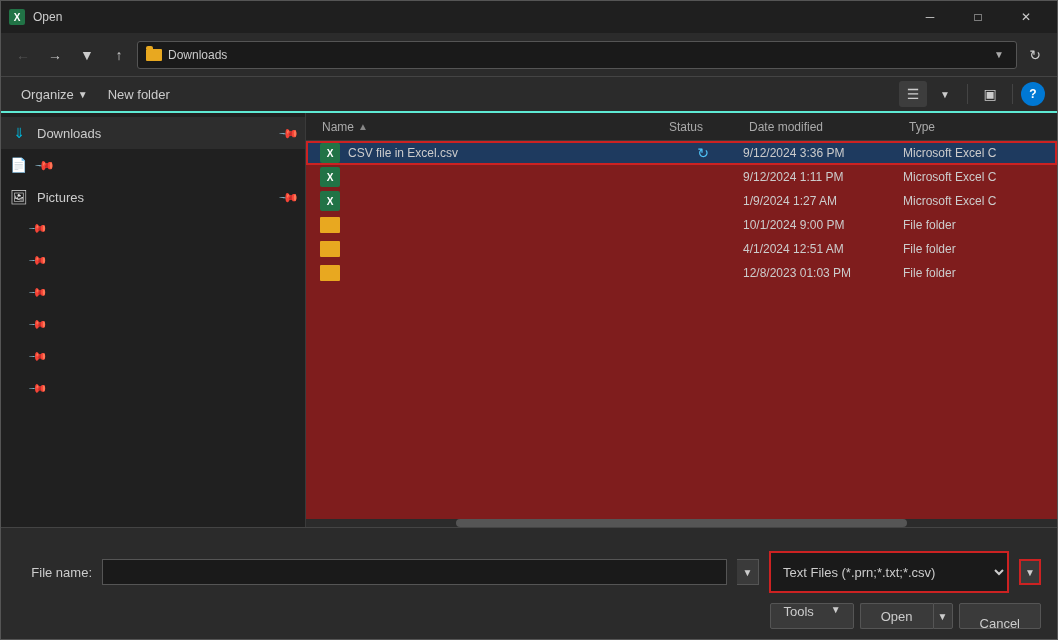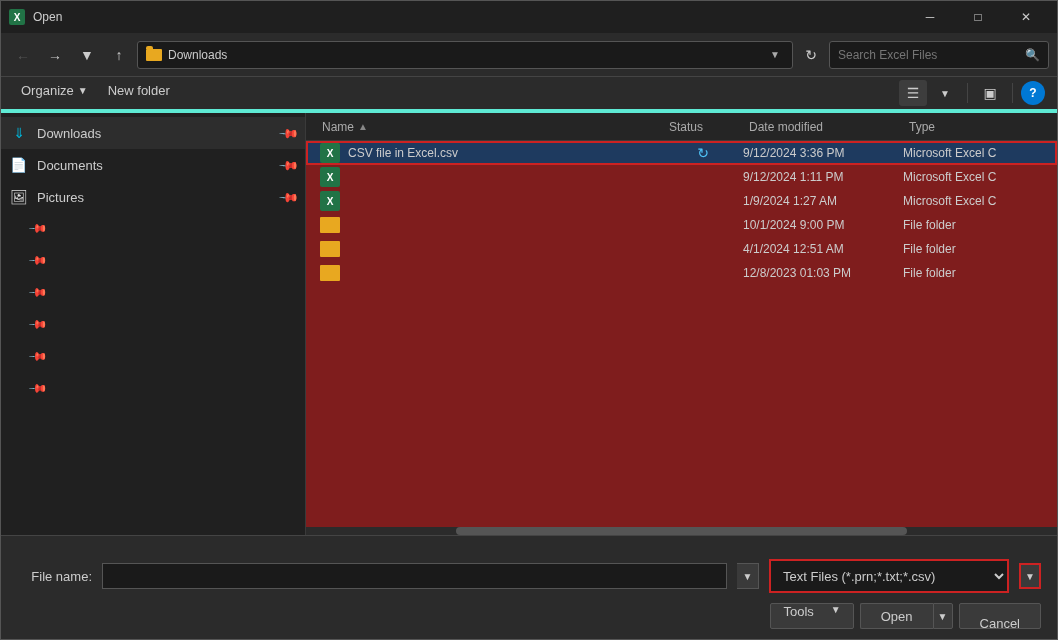--- a/index.html
+++ b/index.html
@@ -173,23 +173,24 @@
     .search-icon {
       color: #aaa;
       font-size: 12px;
     }
 
     
     .toolbar {
       background: #2b2b2b;
       height: 36px;
       display: flex;
+      align-items: center;
       padding: 0 12px;
       gap: 4px;
-      border-bottom: 4px solid #5eead4;
+      border-bottom: 2px solid #5eead4;
       flex-shrink: 0;
     }
     .toolbar-btn {
       height: 26px;
       background: transparent;
       border: none;
       color: #cccccc;
       cursor: pointer;
       padding: 0 8px;
       border-radius: 3px;
@@ -434,21 +435,21 @@
       border: 1px solid #555;
       border-left: none;
       color: #cccccc;
       cursor: pointer;
       display: flex;
       align-items: center;
       justify-content: center;
       font-size: 10px;
     }
     .filetype-select {
-      height: 34px;
+      height: 42px;
       background: #1a1a1a;
       border: 2px solid #cc2222;
       color: #cccccc;
       padding: 0 8px;
       font-size: 13px;
       outline: none;
       min-width: 240px;
     }
     .filetype-dropdown-btn {
       height: 26px;
@@ -572,24 +573,20 @@
     <button class="nav-btn disabled">←</button>
     <button class="nav-btn">→</button>
     <button class="nav-btn">▼</button>
     <button class="nav-btn">↑</button>
     <div class="path-bar">
       <div class="path-folder-icon"></div>
       <span class="path-text">Downloads</span>
       <button class="path-dropdown-btn">▼</button>
     </div>
     <button class="refresh-btn">↻</button>
-    <div class="search-bar">
-      <input class="search-input" type="text" placeholder="Search Excel Files" style="">
-      <span class="search-icon">🔍</span>
-    </div>
   </div>
 
   <div class="toolbar">
     <button class="toolbar-btn">
       <span>Organize</span>
       <span style="font-size:10px;">▼</span>
     </button>
     <button class="toolbar-btn">
       <span>New folder</span>
     </button>
@@ -610,21 +607,20 @@
         <div class="sidebar-icon">
           <span style="color:#00b4d8; font-size:14px;">⇓</span>
         </div>
         <span class="sidebar-label">Downloads</span>
         <span class="thumbtack">📌</span>
       </div>
       <div class="sidebar-item">
         <div class="sidebar-icon">
           <span style="font-size:14px;">📄</span>
         </div>
-        <span class="sidebar-label">Documents</span>
         <span class="thumbtack">📌</span>
       </div>
       <div class="sidebar-item">
         <div class="sidebar-icon">
           <span style="font-size:14px;">🖼</span>
         </div>
         <span class="sidebar-label">Pictures</span>
         <span class="thumbtack">📌</span>
       </div>
 

